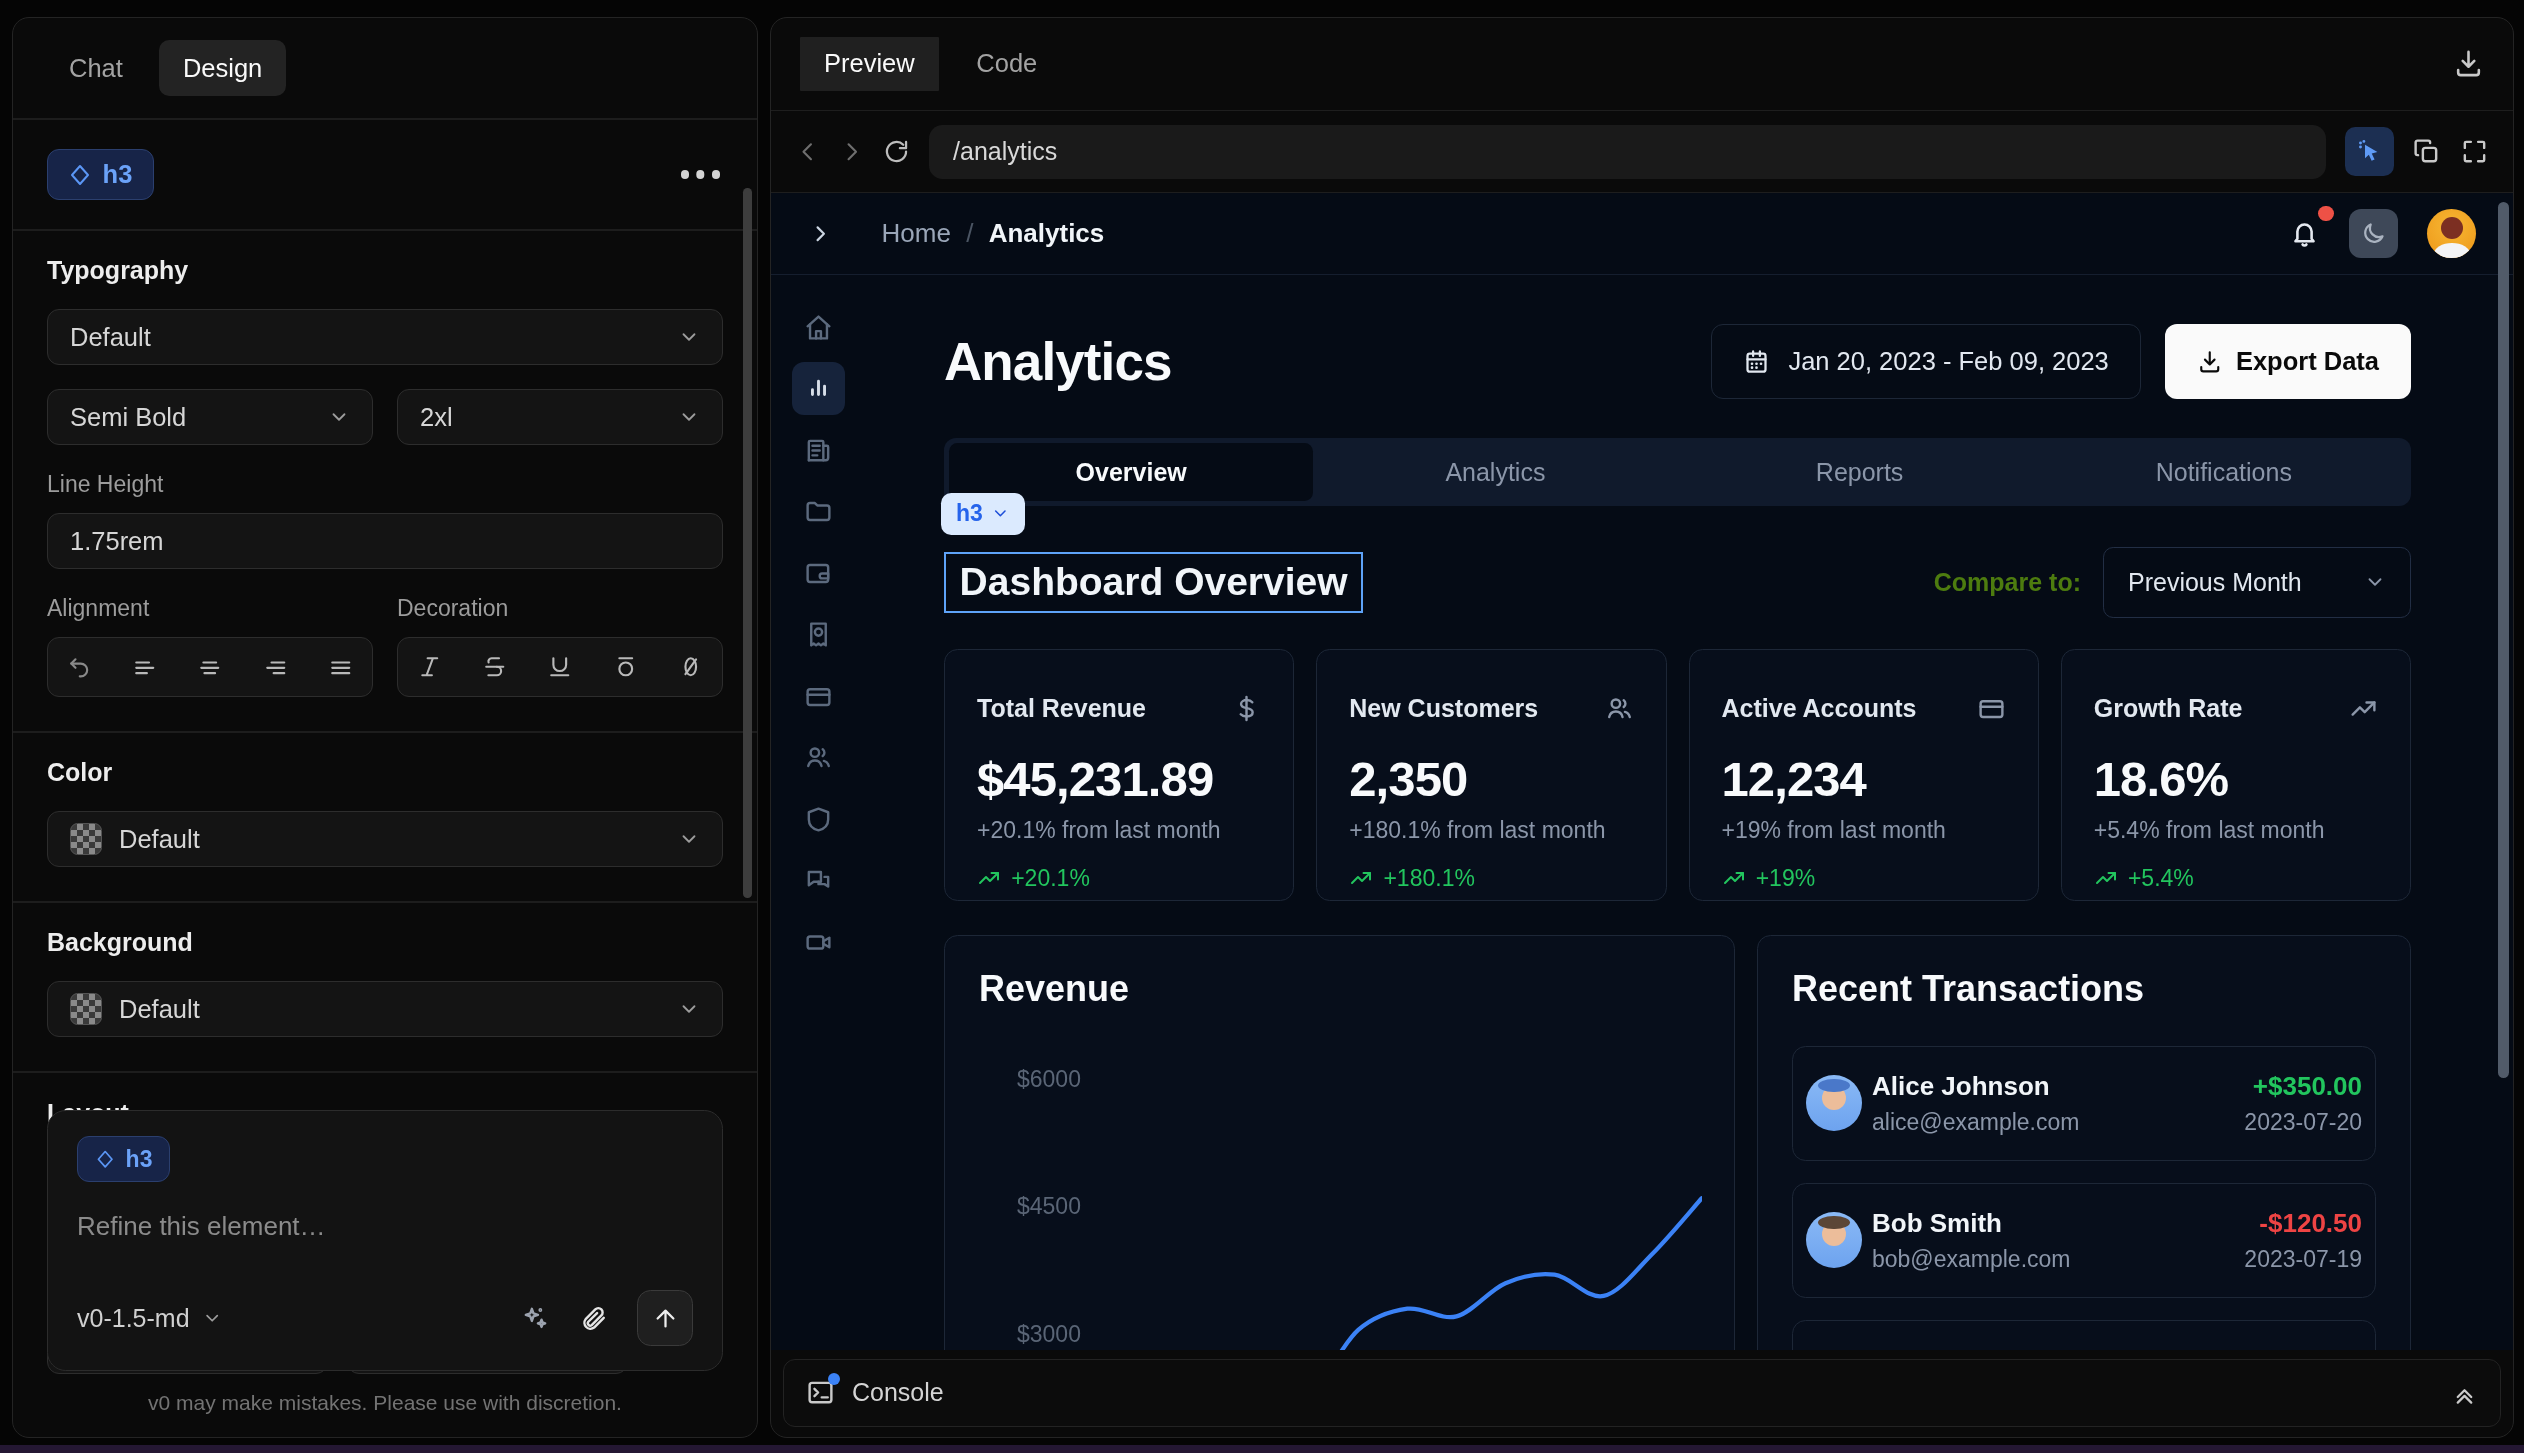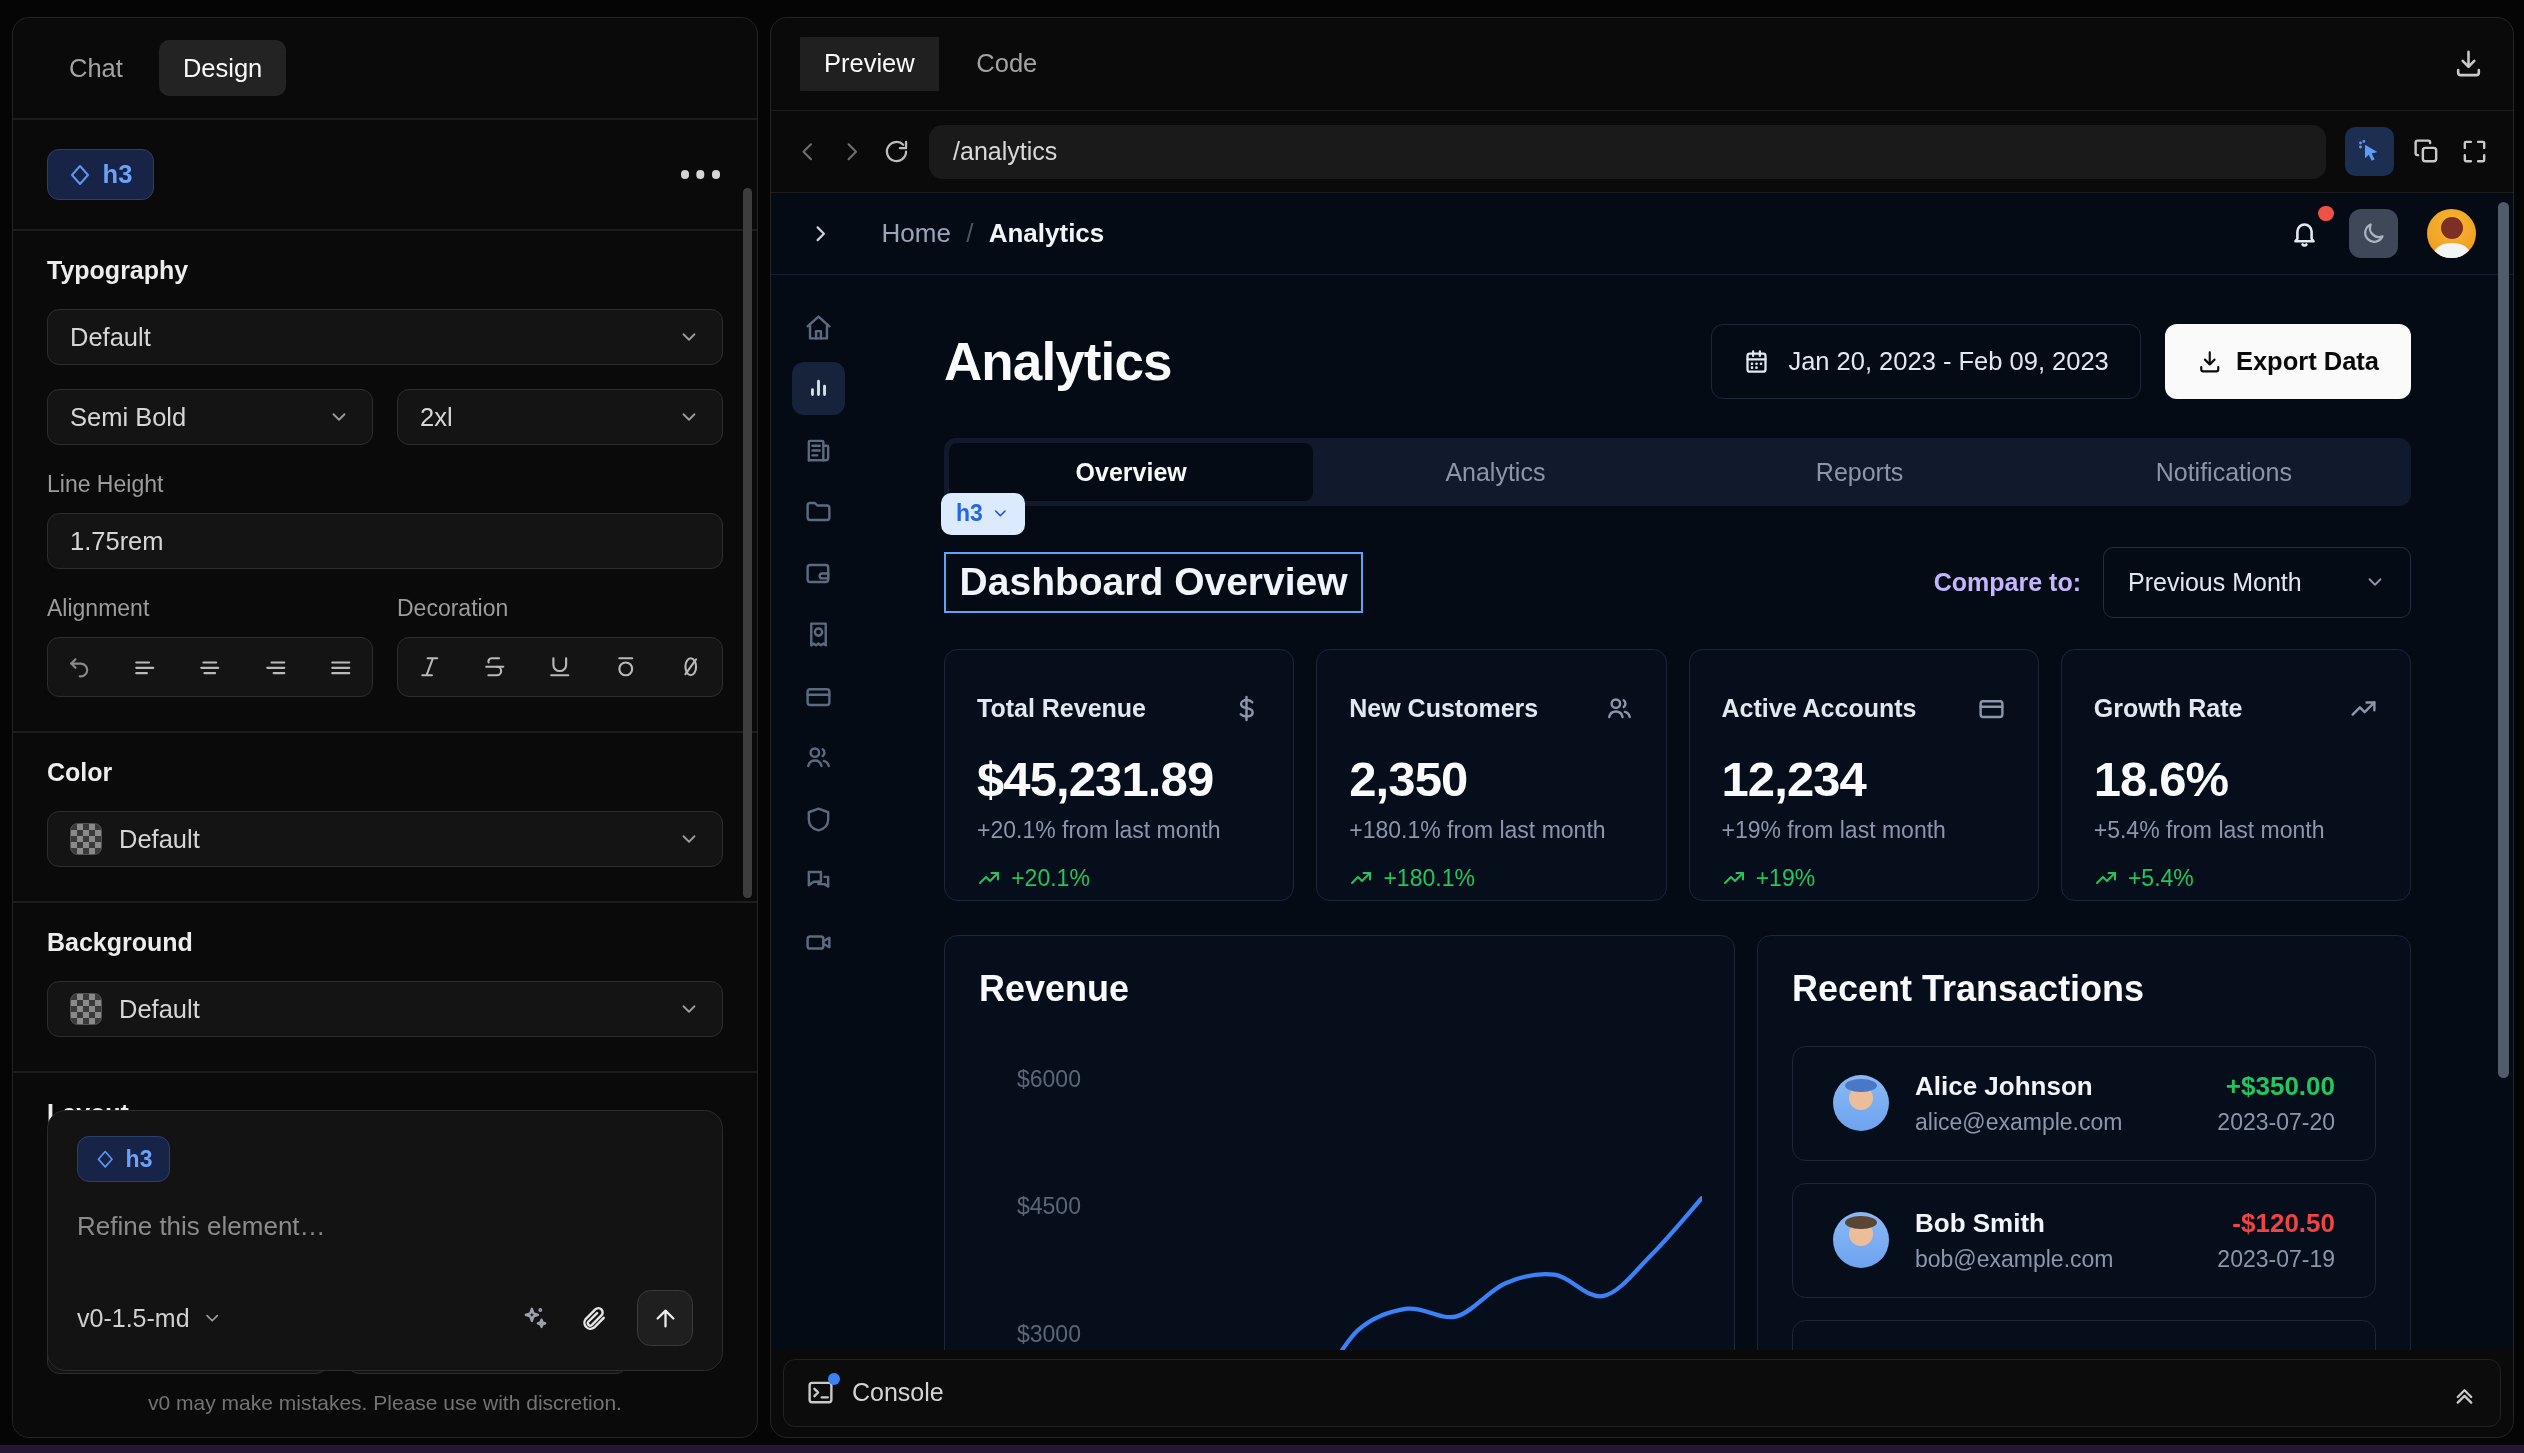--- a/index.html
+++ b/index.html
@@ -91,42 +91,42 @@
 
   .tabsbar { margin-top:39px; height:68px; background:#101a2c; border-radius:12px; padding:5.1px; display:flex; }
   .app-tab { flex:1; display:flex; align-items:center; justify-content:center; font-size:25px; color:#8b96a9; border-radius:8.5px; }
   .app-tab.active { background:#050b15; color:#f8fafc; font-weight:600; }
 
   .sel-badge { position:relative; z-index:3; display:inline-flex; align-items:center; gap:8.5px; background:#dbeafe; color:#2563eb; font-size:23px; font-weight:700; border-radius:10.2px; padding:7.7px 15.3px; margin-top:-13.6px; margin-left:-3.4px; }
   .sel-badge .icon { color:#1d4ed8; }
   .section-row { display:flex; align-items:center; justify-content:space-between; margin-top:12px; }
   .section-title-box { border:2.6px solid #5ea3f8; padding:6.8px 13.6px; font-size:39px; font-weight:600; color:#f1f5f9; }
   .compare { display:flex; align-items:center; gap:22px; }
-  .compare-label { font-size:25px; color:#c4b5fd; font-weight:600; }
+  .compare-label { font-size:25px; color:#4d7c0f; font-weight:600; }
   .compare-select { display:flex; align-items:center; justify-content:space-between; width:308px; height:71px; border:1.7px solid #222e44; border-radius:10.2px; padding:0 24px; font-size:25px; color:#e2e8f0; }
   .compare-select .chev { color:#8b96a9; }
 
   .stats-grid { margin-top:31px; display:grid; grid-template-columns:repeat(4,1fr); gap:22px; }
   .stat-card { background:#070e1b; border:1.7px solid #1d2737; border-radius:13.6px; padding:44px 32px; height:252px; }
   .stat-head { display:flex; align-items:flex-start; justify-content:space-between; }
   .stat-label { font-size:25px; font-weight:600; color:#e2e8f0; }
   .stat-head .icon { color:#8b96a9; }
   .stat-value { margin-top:28px; font-size:49px; font-weight:700; color:#f8fafc; letter-spacing:-0.9px; }
   .stat-sub { margin-top:10.2px; font-size:23px; color:#8b96a9; }
   .stat-trend { margin-top:20.4px; display:flex; align-items:center; gap:10.2px; font-size:23px; color:#22c55e; }
 
   .charts-grid { margin-top:34px; display:grid; grid-template-columns:791px 1fr; gap:22px; }
   .chart-card, .trans-card { background:#070e1b; border:1.7px solid #1d2737; border-radius:13.6px; padding:32px 34px; }
   .chart-card { height:578px; }
   .card-title { font-size:36px; font-weight:700; color:#f8fafc; }
   .chart-area { position:relative; margin-top:8.5px; height:493px; }
   .ytick { position:absolute; font-size:23px; color:#5a6576; }
   .trans-card { height:578px; }
   .trans-list { margin-top:36px; display:flex; flex-direction:column; gap:22px; }
-  .trans-item { display:flex; align-items:center; gap:26px; border:1.7px solid #1d2737; border-radius:13.6px; padding:24px 40px; }
+  .trans-item { display:flex; align-items:center; gap:10px; border:1.7px solid #1d2737; border-radius:13.6px; padding:24px 13px; }
   .t-avatar { width:56px; height:56px; border-radius:50%; position:relative; overflow:hidden; background:linear-gradient(180deg,#8ab9f5,#6da3ef); flex:none; }
   .t-avatar::before { content:""; position:absolute; top:10.2px; left:16px; width:24px; height:24px; border-radius:50%; background:#ecbd9a; }
   .t-avatar.alice::after { content:""; position:absolute; top:3.4px; left:12px; width:32px; height:13.6px; border-radius:50%; background:#4a78c9; }
   .t-avatar.bob::after { content:""; position:absolute; top:3.4px; left:12px; width:32px; height:13.6px; border-radius:50%; background:#5b4636; }
   .t-main { display:flex; flex-direction:column; gap:6.8px; }
   .t-name { font-size:26px; font-weight:600; color:#f1f5f9; }
   .t-email { font-size:23px; color:#8b96a9; }
   .t-right { margin-left:auto; text-align:right; display:flex; flex-direction:column; gap:6.8px; }
   .t-amount { font-size:26px; font-weight:700; }
   .t-amount.pos { color:#22c55e; }

